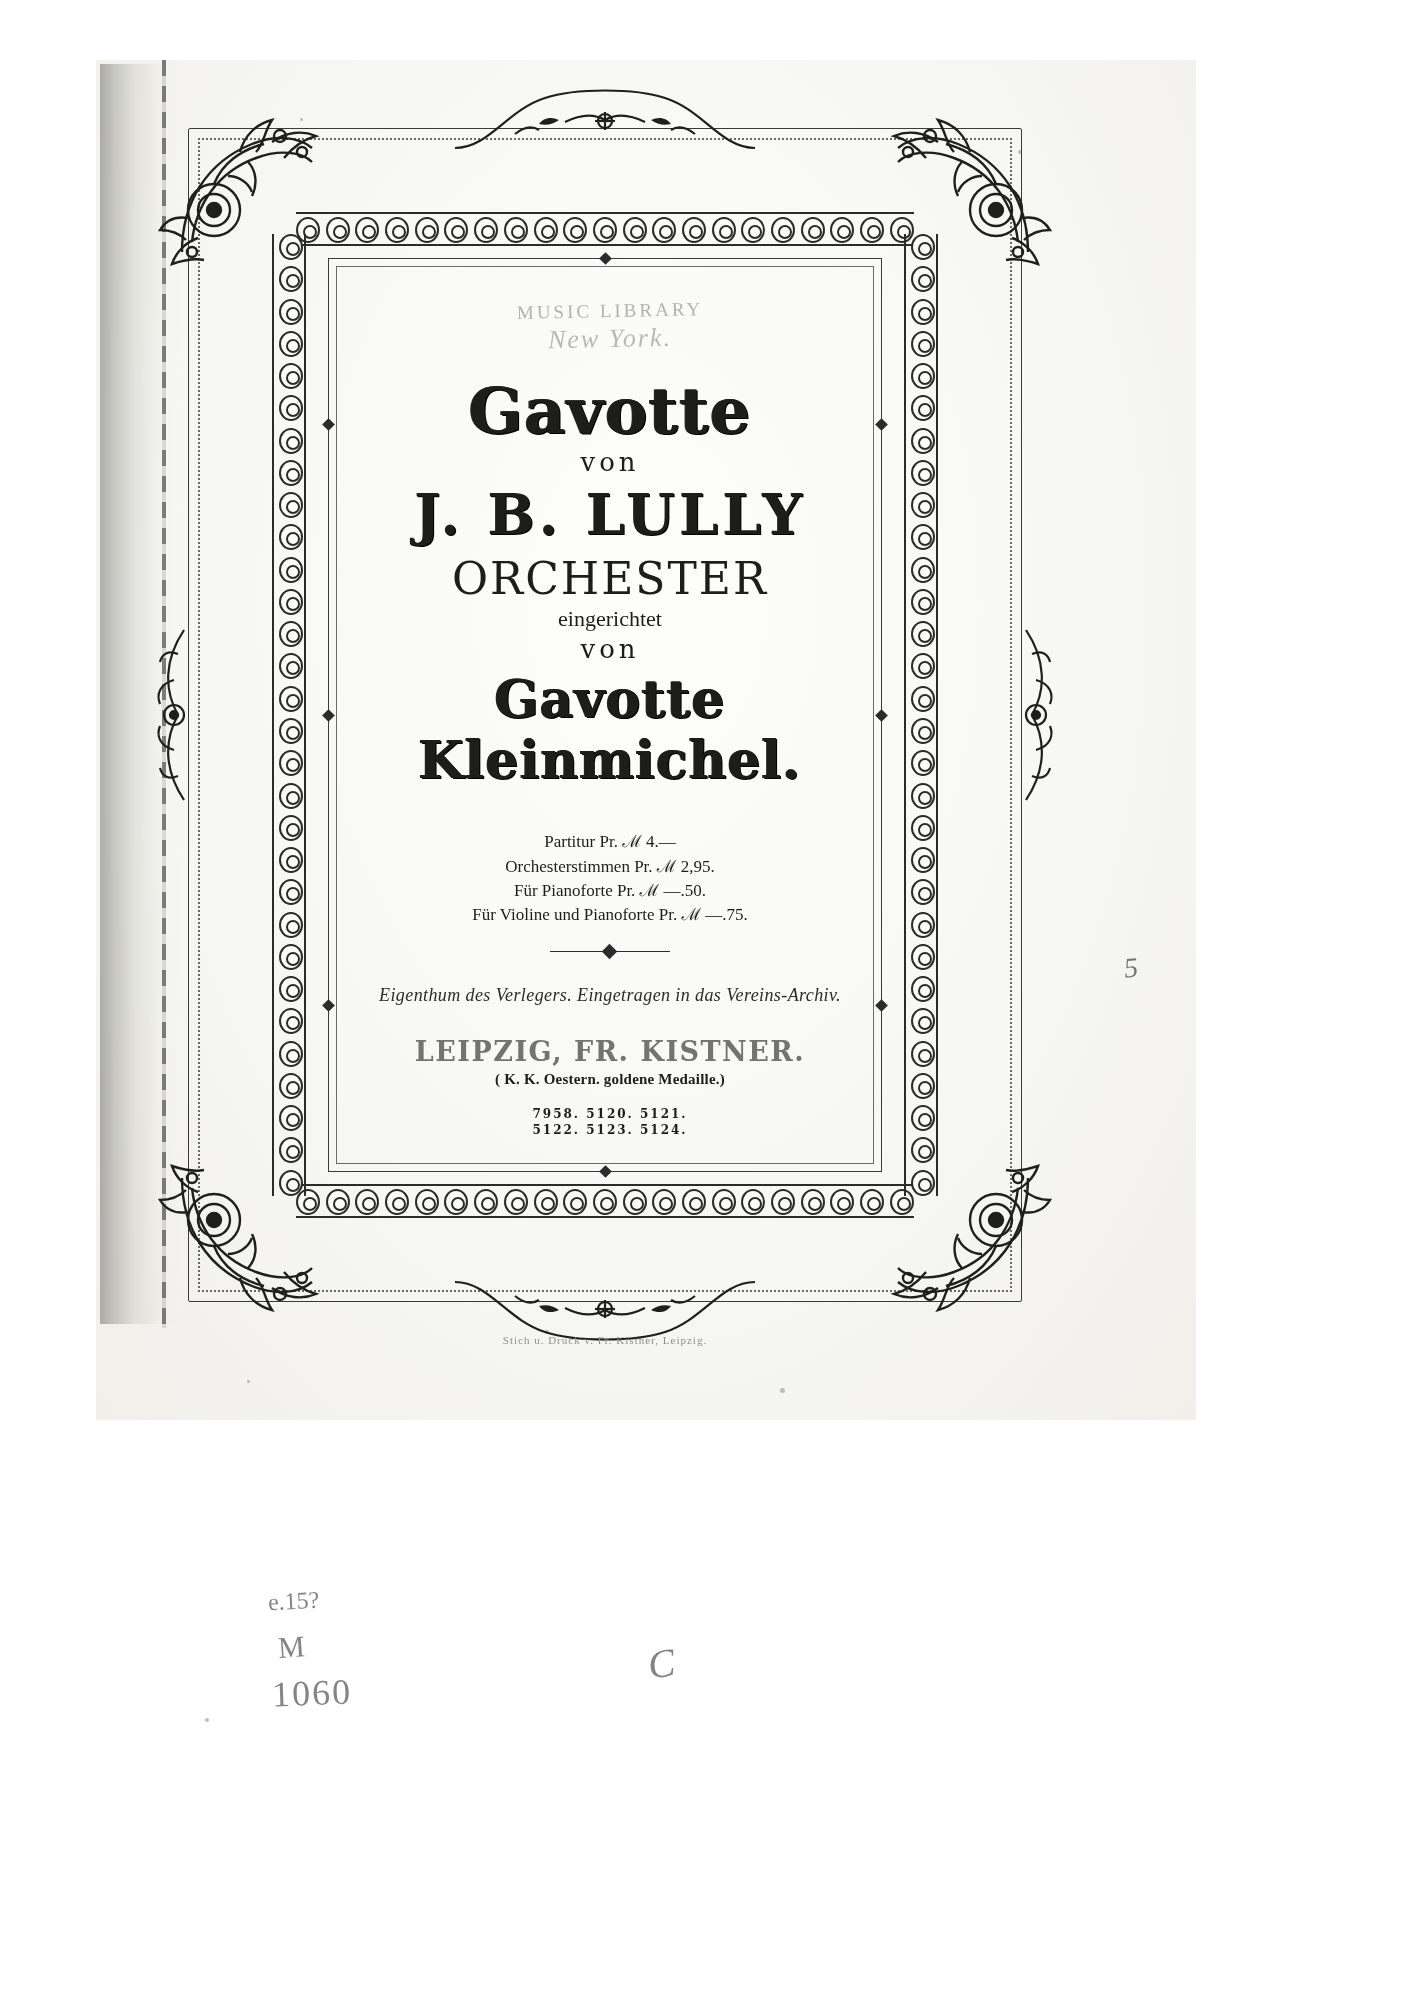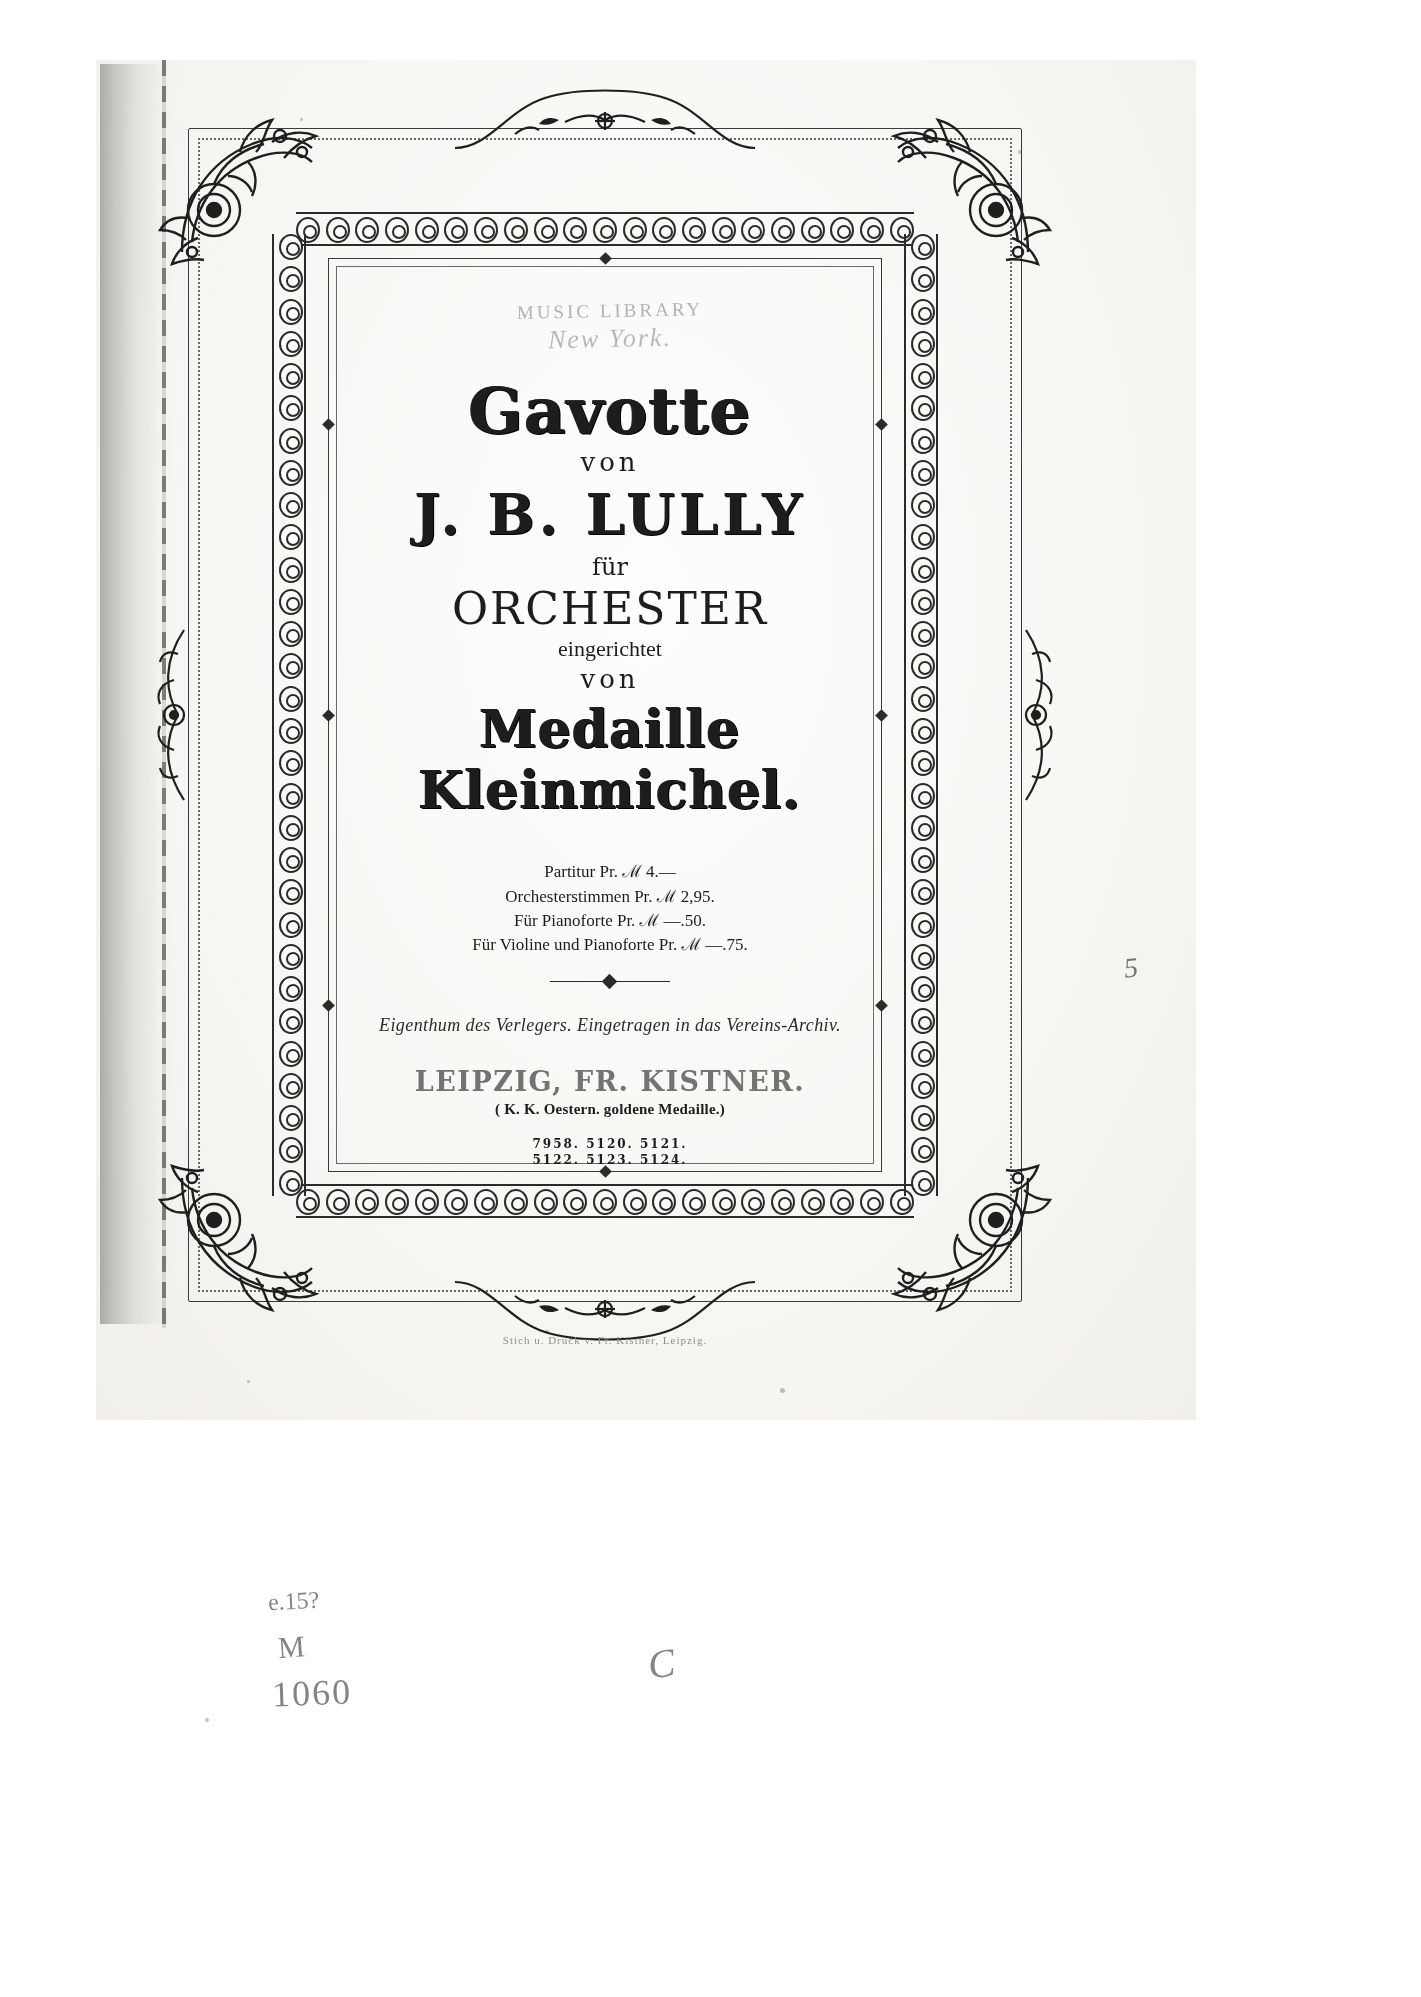--- a/index.html
+++ b/index.html
@@ -676,25 +676,24 @@
   </div>
 
   <div id="title-block">
 
     <div class="stamp">MUSIC LIBRARY</div>
     <div class="stamp line2">New York.</div>
 
     <div class="work-title">Gavotte</div>
     <div class="word-von">von</div>
     <div class="composer">J. B. LULLY</div>
-    <div class="word-fuer">für</div>
     <div class="instrumentation">ORCHESTER</div>
     <div class="arranged">eingerichtet</div>
     <div class="word-von">von</div>
-    <div class="arranger">Medaille Kleinmichel.</div>
+    <div class="arranger">Gavotte Kleinmichel.</div>
 
     <div id="price-list">
       <div class="price-row">Partitur Pr. ℳ 4.—</div>
       <div class="price-row">Orchesterstimmen Pr. ℳ 2,95.</div>
       <div class="price-row">Für Pianoforte Pr. ℳ —.50.</div>
       <div class="price-row">Für Violine und Pianoforte Pr. ℳ —.75.</div>
     </div>
 
     <div class="divider-ornament"></div>
 

